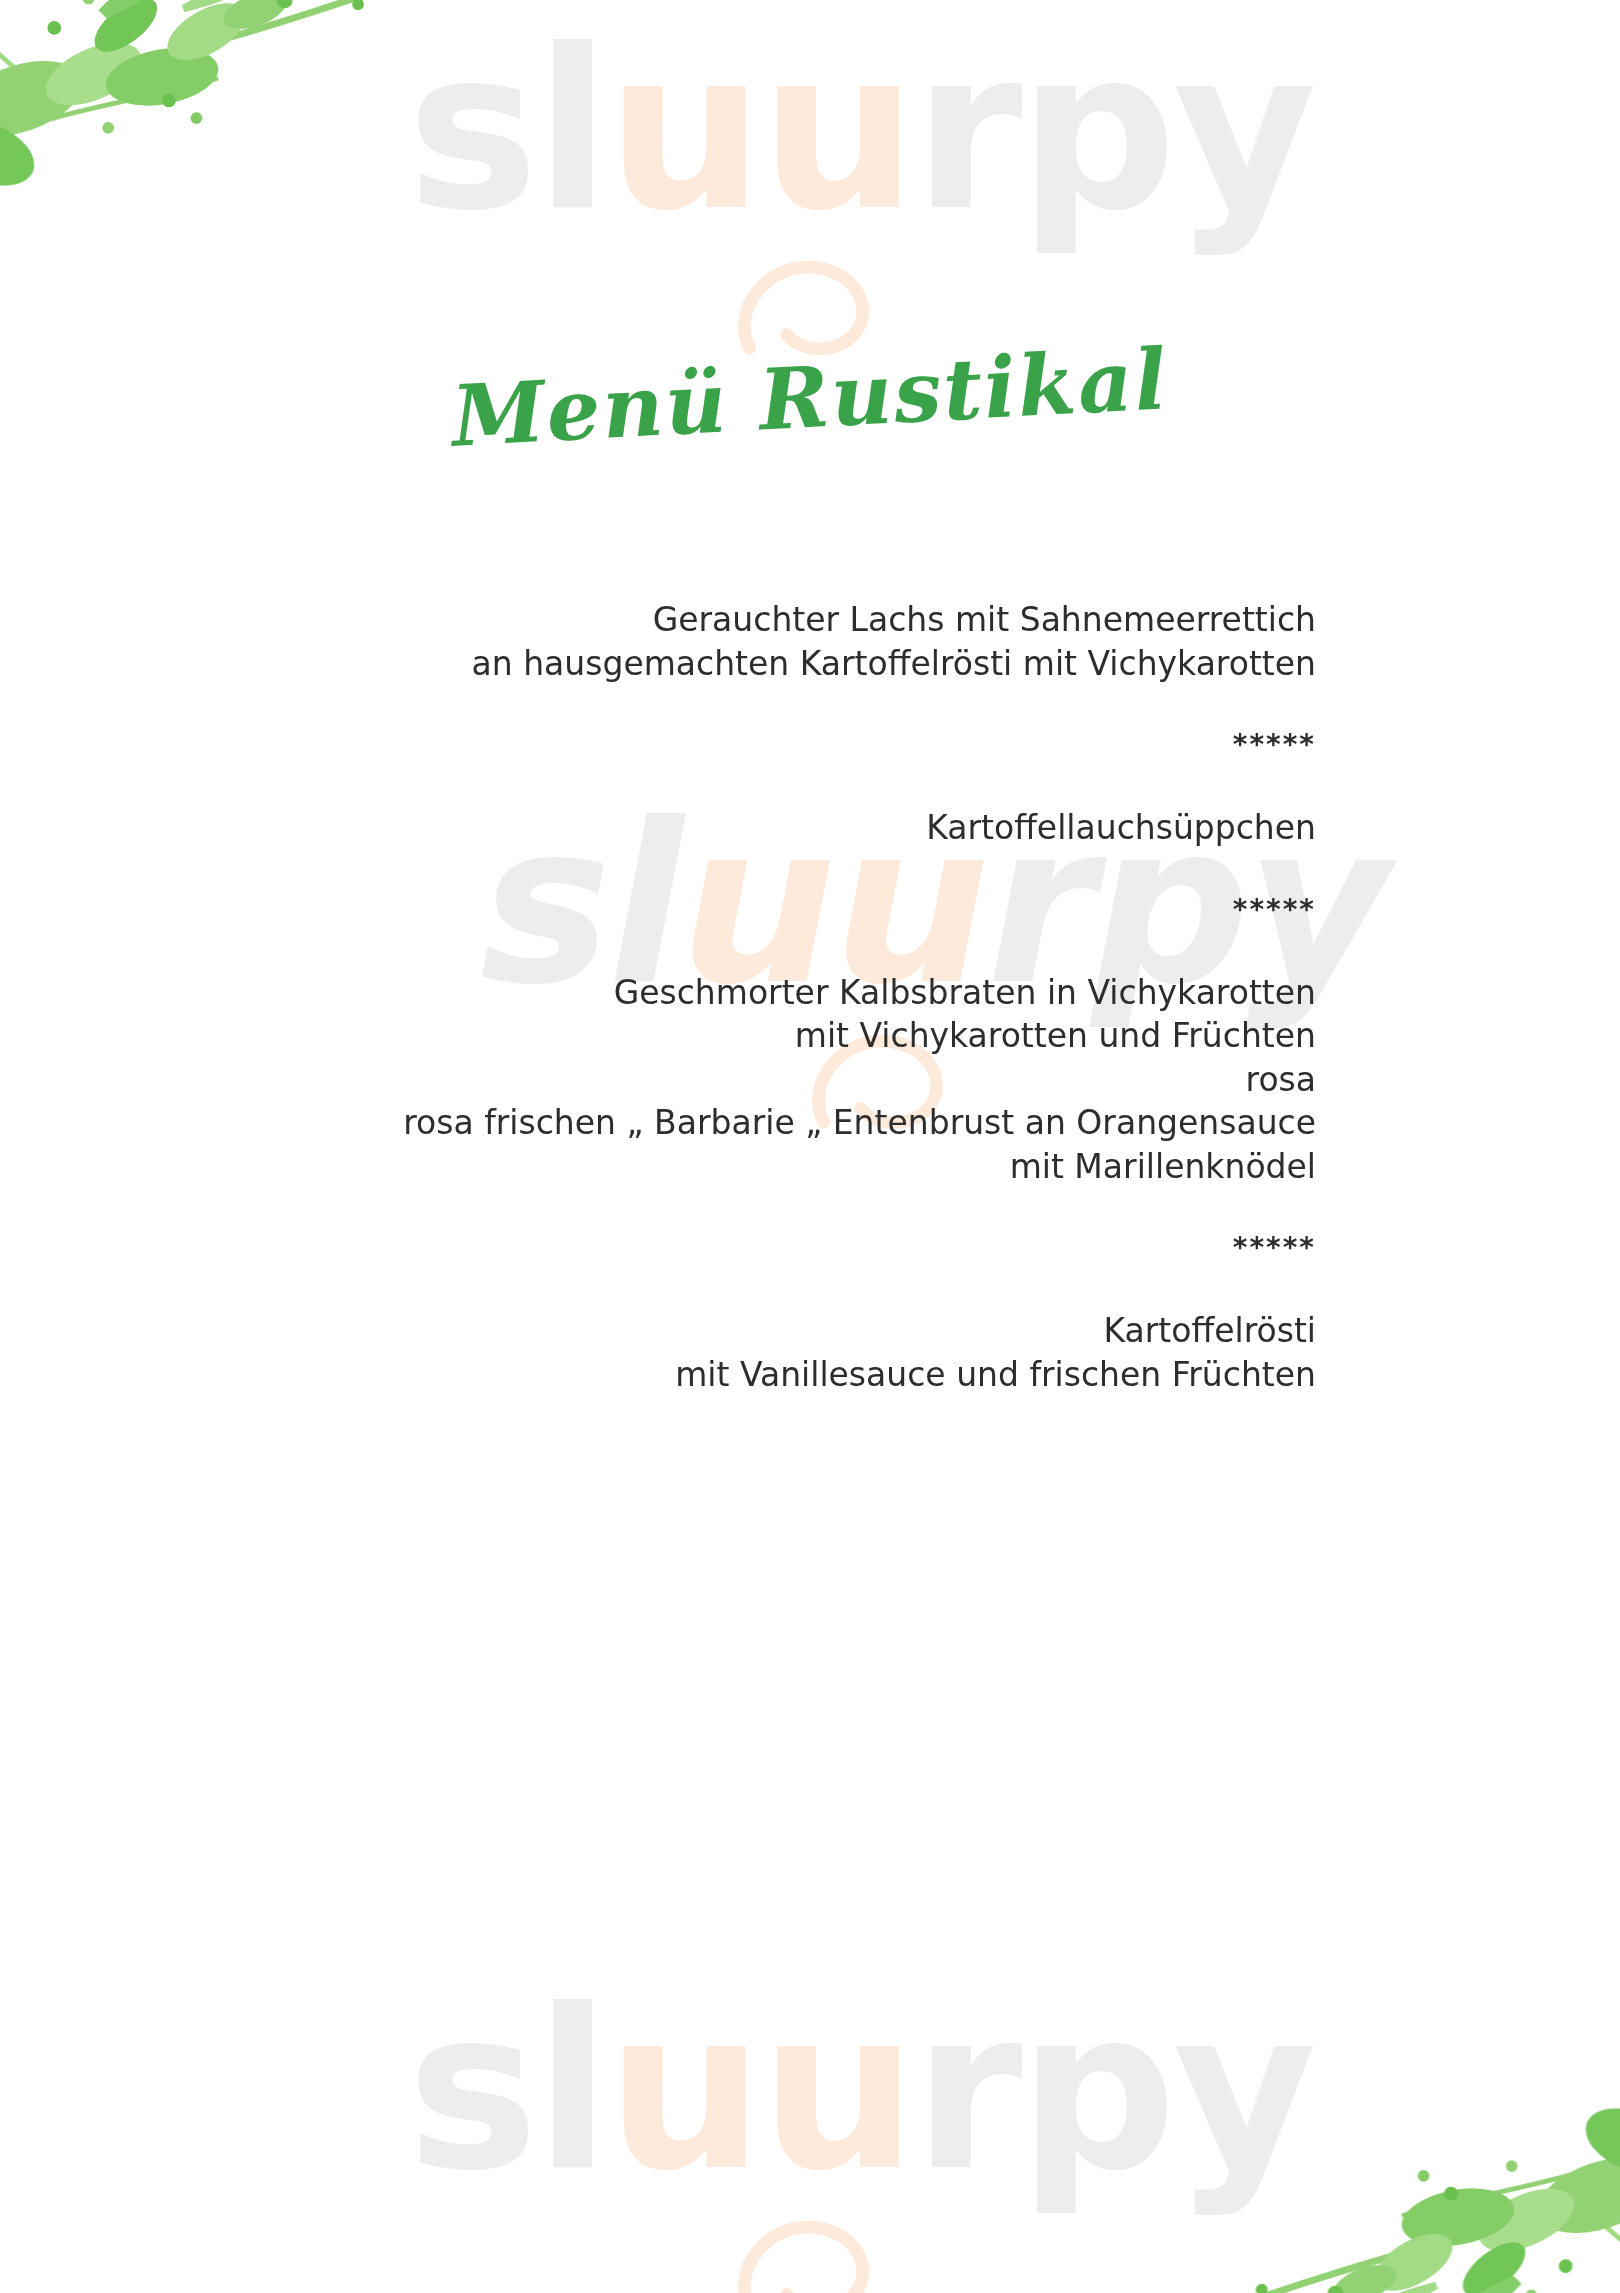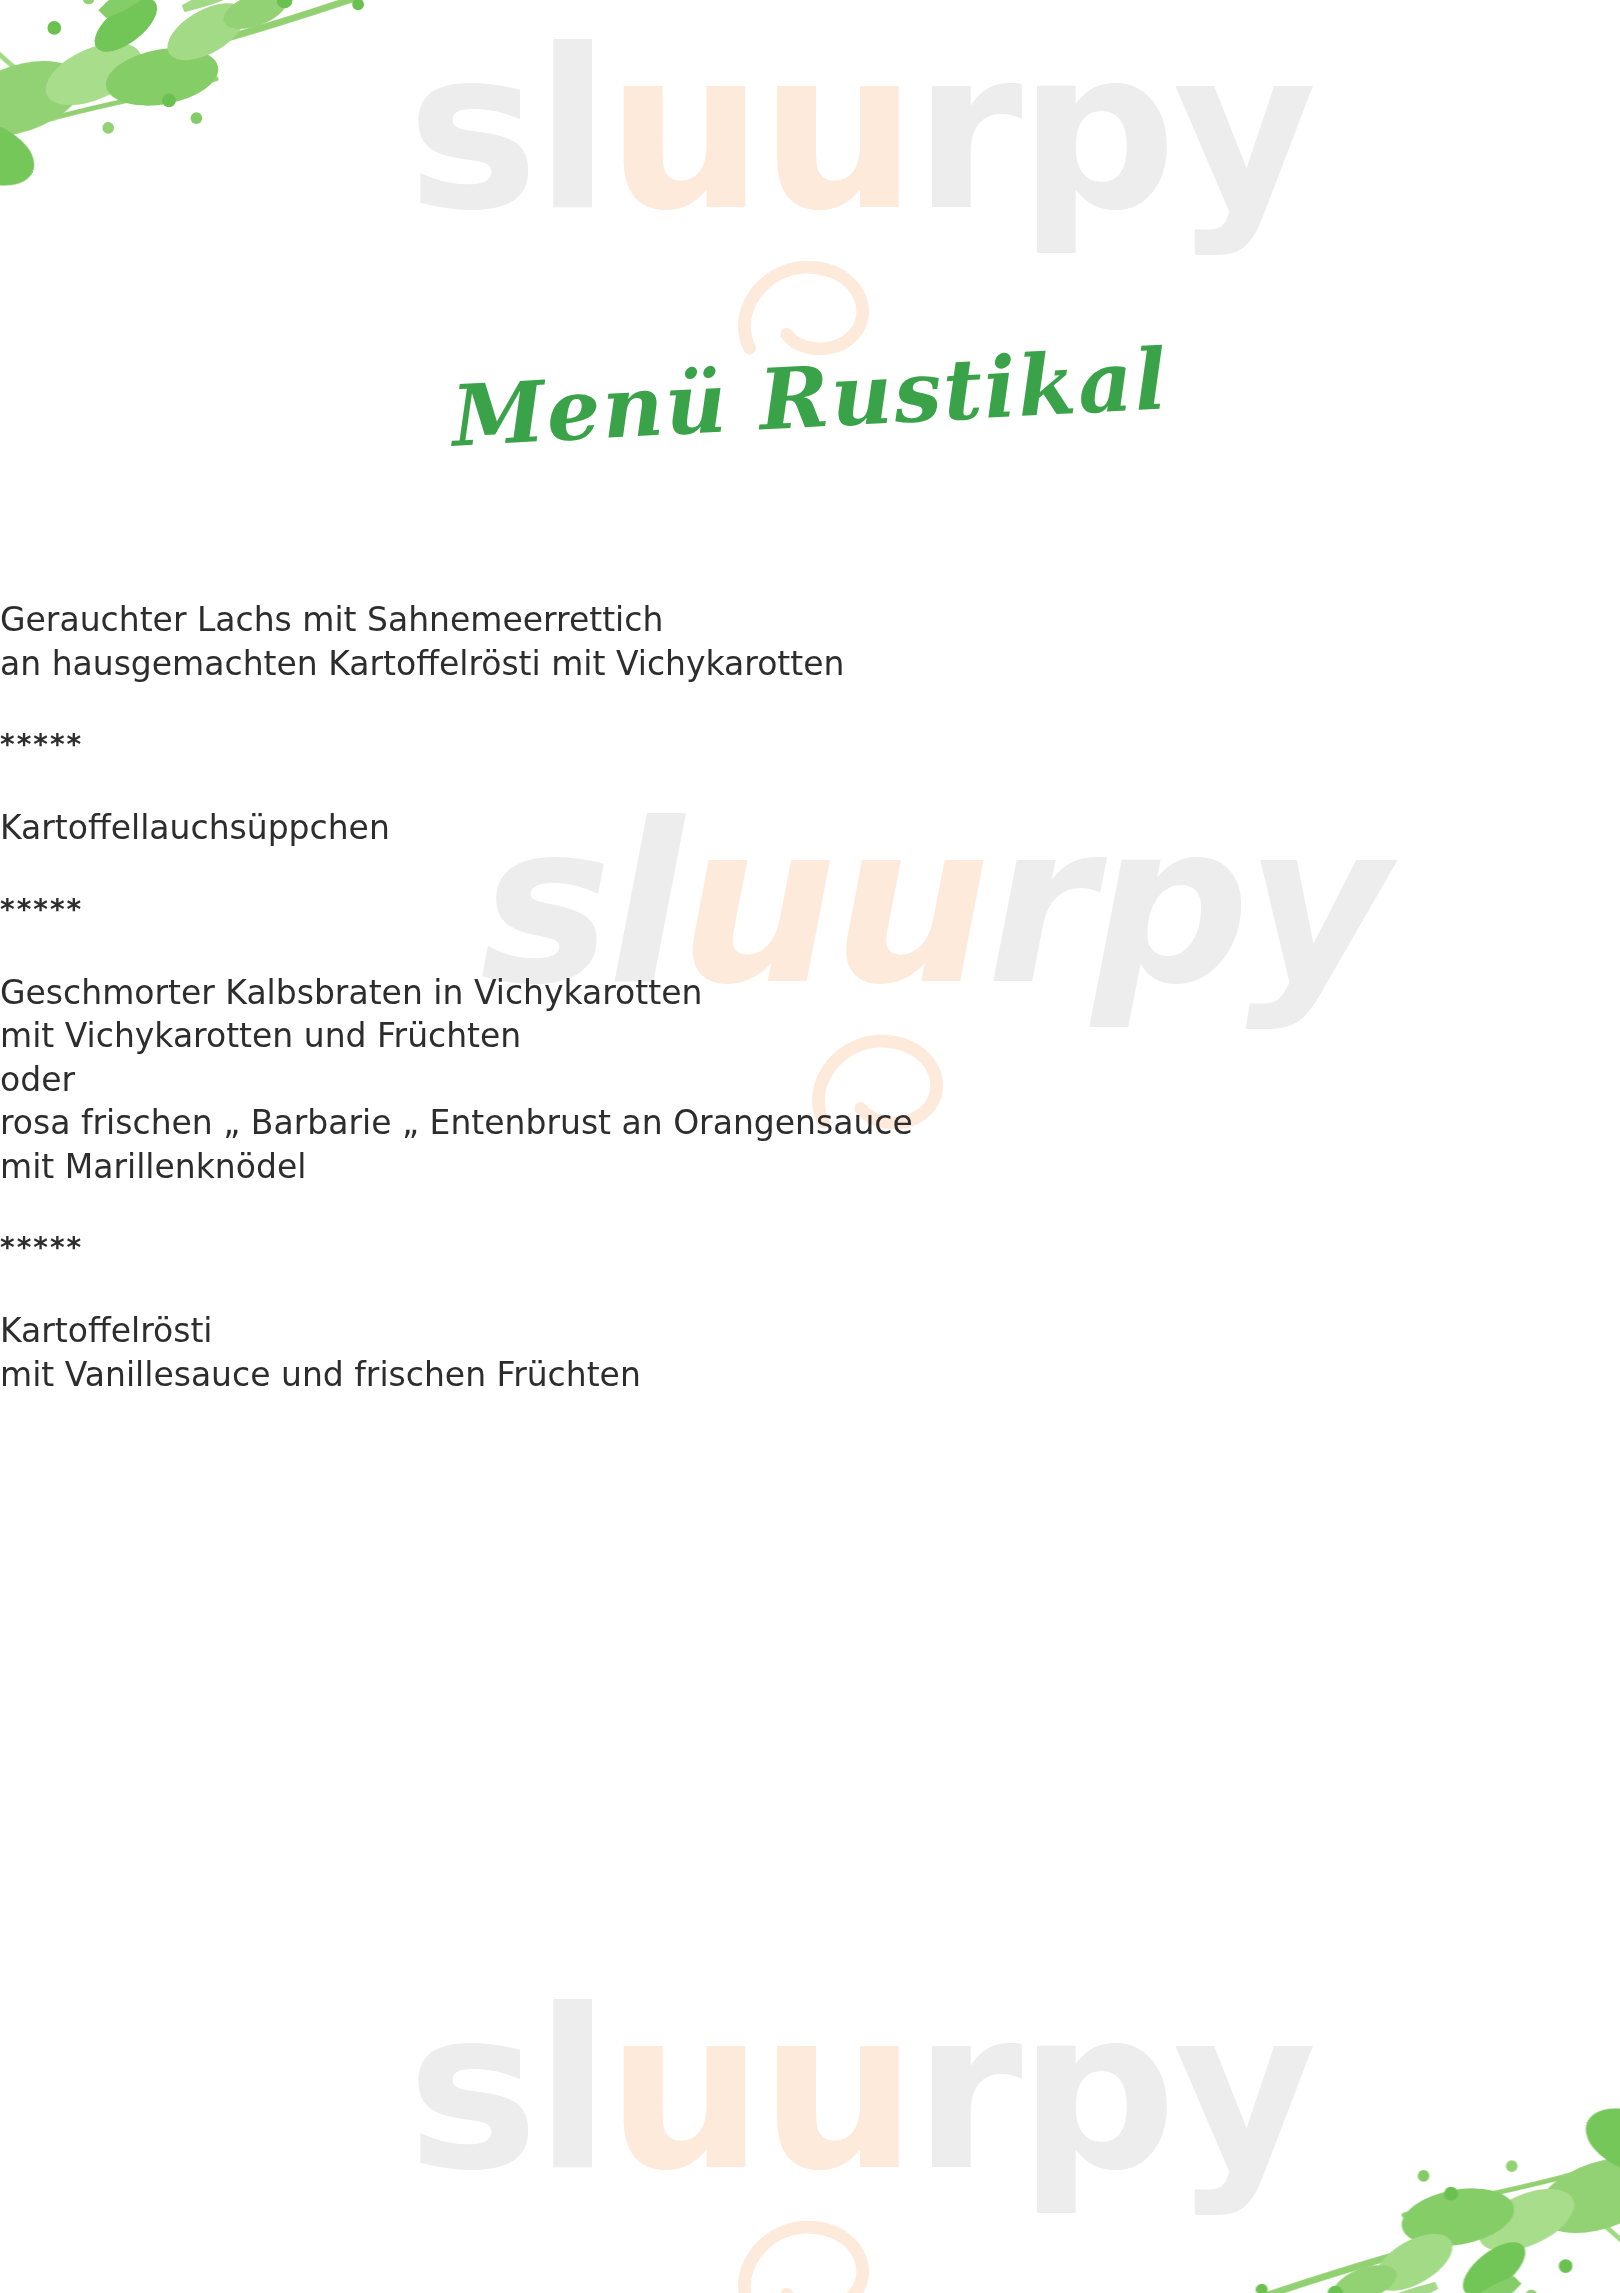--- a/index.html
+++ b/index.html
@@ -85,21 +85,21 @@
     font-size: 84px;
     letter-spacing: 2px;
     transform: rotate(-3deg);
   }
 
   .menu-body {
     position: absolute;
     top: 598px;
     left: 0;
     width: 1316px;
-    text-align: left;
+    text-align: right;
   }
 
   .course {
     font-size: 33px;
     line-height: 1.32;
     color: #2d2d2d;
     font-weight: 400;
   }
   .course .line { display: block; }
 
@@ -208,21 +208,21 @@
 
     <div class="course">
       <span class="line">Kartoffellauchsüppchen</span>
     </div>
 
     <div class="sep">*****</div>
 
     <div class="course">
       <span class="line">Geschmorter Kalbsbraten in Vichykarotten</span>
       <span class="line">mit Vichykarotten und Früchten</span>
-      <span class="line">oder</span>
+      <span class="line">rosa</span>
       <span class="line">rosa frischen „ Barbarie „ Entenbrust an Orangensauce</span>
       <span class="line">mit Marillenknödel</span>
     </div>
 
     <div class="sep">*****</div>
 
     <div class="course">
       <span class="line">Kartoffelrösti</span>
       <span class="line">mit Vanillesauce und frischen Früchten</span>
     </div>

